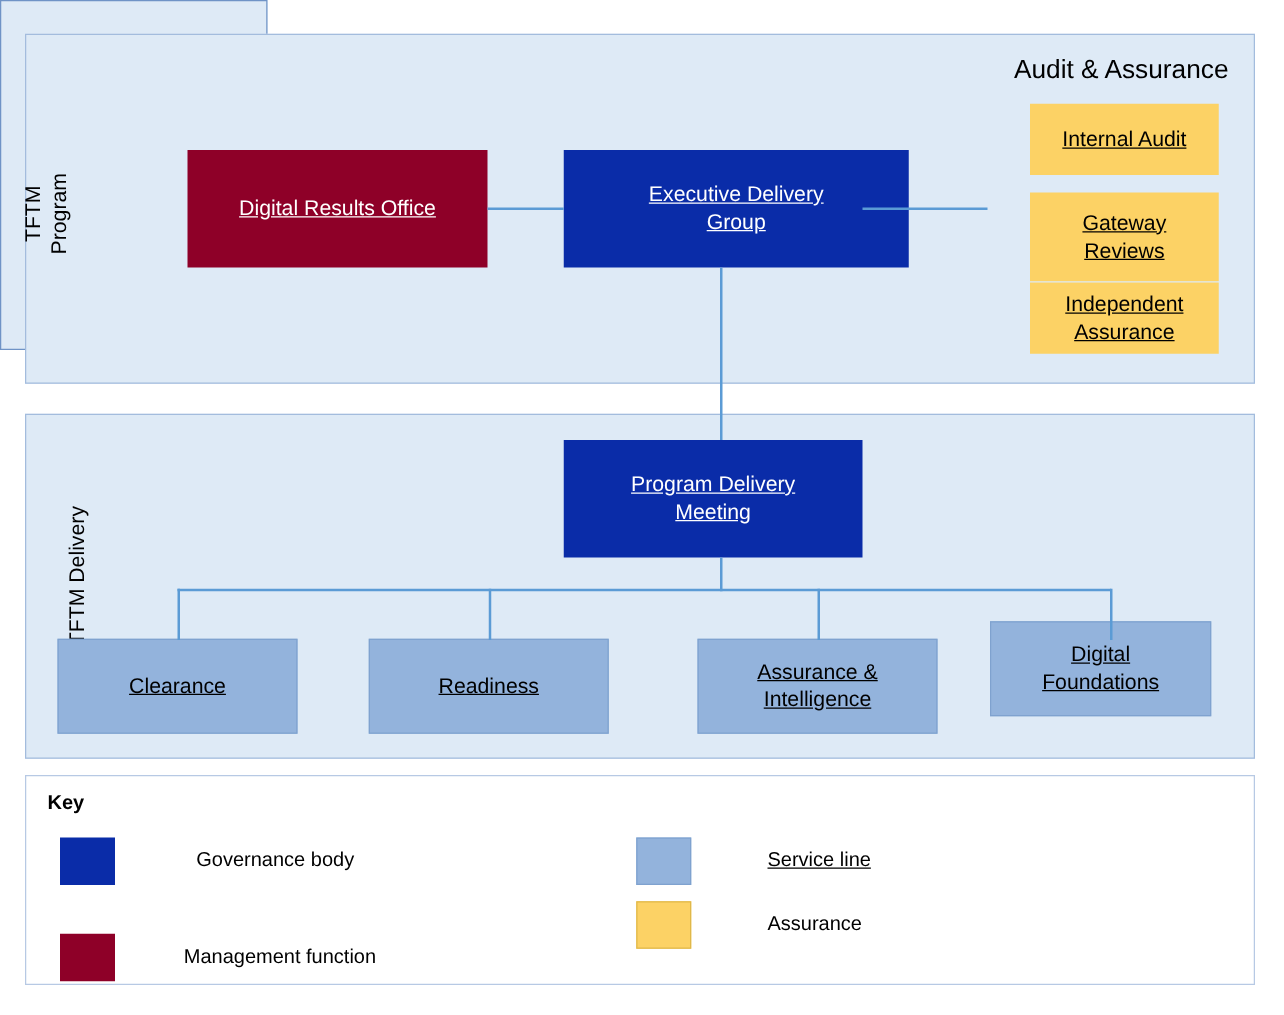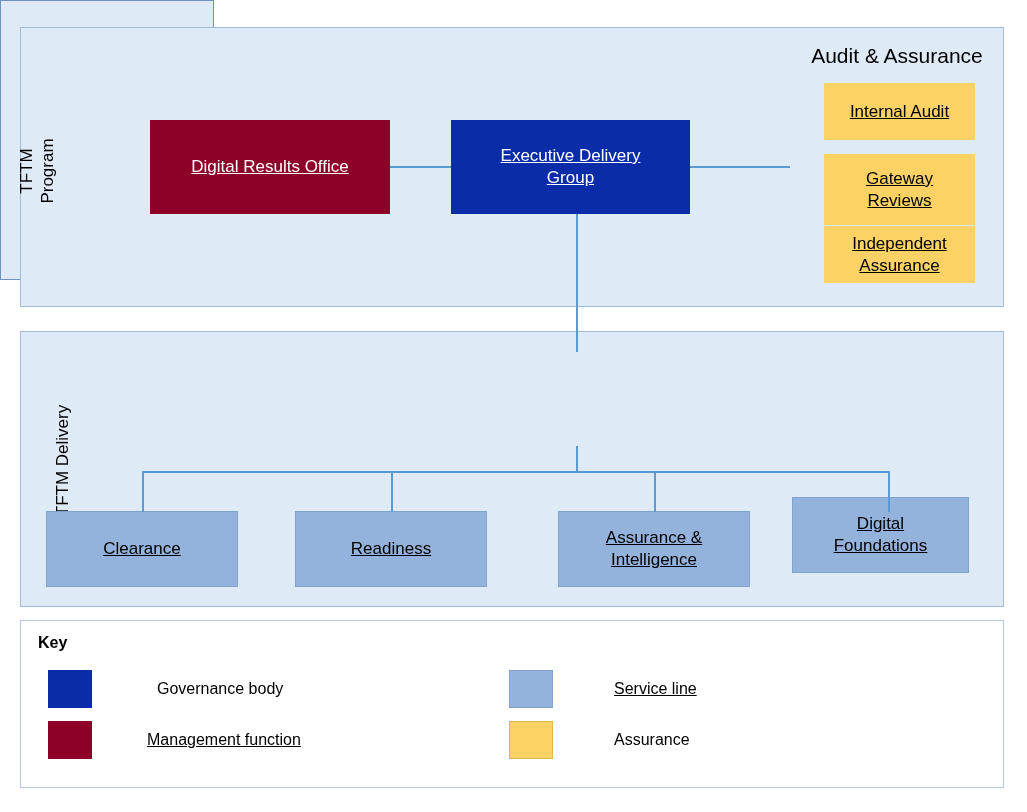--- a/index.html
+++ b/index.html
@@ -73,21 +73,21 @@
     line-height: 22px;
     white-space: pre-line;
     text-decoration: underline;
   }
   .node.governance { background: #0A2CA8; color: #ffffff; }
   .node.management { background: #8E0028; color: #ffffff; }
   .node.service    { background: #93B3DC; color: #000000; border: 1px solid #7FA2CF; }
   .node.assurance  { background: #FCD265; color: #000000; }
 
   #node-dro { left: 150px; top: 120px; width: 240px; height: 94px; }
-  #node-edg { left: 451px; top: 120px; width: 239px; height: 94px; }
+  #node-edg { left: 451px; top: 120px; width: 276px; height: 94px; }
   #node-pdm { left: 451px; top: 352px; width: 239px; height: 94px; }
 
   #node-clearance   { left: 46px;  top: 511px; width: 192px; height: 76px; }
   #node-readiness   { left: 295px; top: 511px; width: 192px; height: 76px; }
   #node-assurance-i { left: 558px; top: 511px; width: 192px; height: 76px; }
   #node-digital-f   { left: 792px; top: 497px; width: 177px; height: 76px; }
 
   
   #audit-title {
     position: absolute;
@@ -139,21 +139,21 @@
     box-sizing: border-box;
     flex: 0 0 auto;
   }
   .legend-label {
     font-size: 16px;
     color: #000000;
     white-space: nowrap;
   }
   #legend-0 { left: 48px;  top: 670px; }
   #legend-0 .legend-label { margin-left: 65px; }
-  #legend-1 { left: 48px;  top: 721px; text-decoration: underline; }
+  #legend-1 { left: 48px;  top: 747px; }
   #legend-1 .legend-label { margin-left: 55px; }
   #legend-2 { left: 509px; top: 670px; text-decoration: underline; }
   #legend-2 .legend-label { margin-left: 61px; }
   #legend-3 { left: 509px; top: 721px; }
   #legend-3 .legend-label { margin-left: 61px; }
 
   .sw-governance { background: #0A2CA8; }
   .sw-management { background: #8E0028; }
   .sw-service    { background: #93B3DC; border: 1px solid #7FA2CF; }
   .sw-assurance  { background: #FCD265; border: 1px solid #E0B84A; }
@@ -177,20 +177,22 @@
 
   <div class="node assurance" id="audit-internal">Internal Audit</div>
   <div class="node assurance" id="audit-gateway">Gateway
 Reviews</div>
   <div class="node assurance" id="audit-indep">Independent
 Assurance</div>
 
   <div class="panel" id="delivery-panel"></div>
   <div class="band-label" id="delivery-band-label">TFTM Delivery</div>
 
+  <div class="node governance" id="node-pdm">Program Delivery
+Meeting</div>
 
   <div class="node service" id="node-clearance">Clearance</div>
   <div class="node service" id="node-readiness">Readiness</div>
   <div class="node service" id="node-assurance-i">Assurance &amp;
 Intelligence</div>
   <div class="node service" id="node-digital-f">Digital
 Foundations</div>
 
   <div class="conn conn-h" id="conn-dro-edg"></div>
   <div class="conn conn-h" id="conn-edg-audit"></div>

